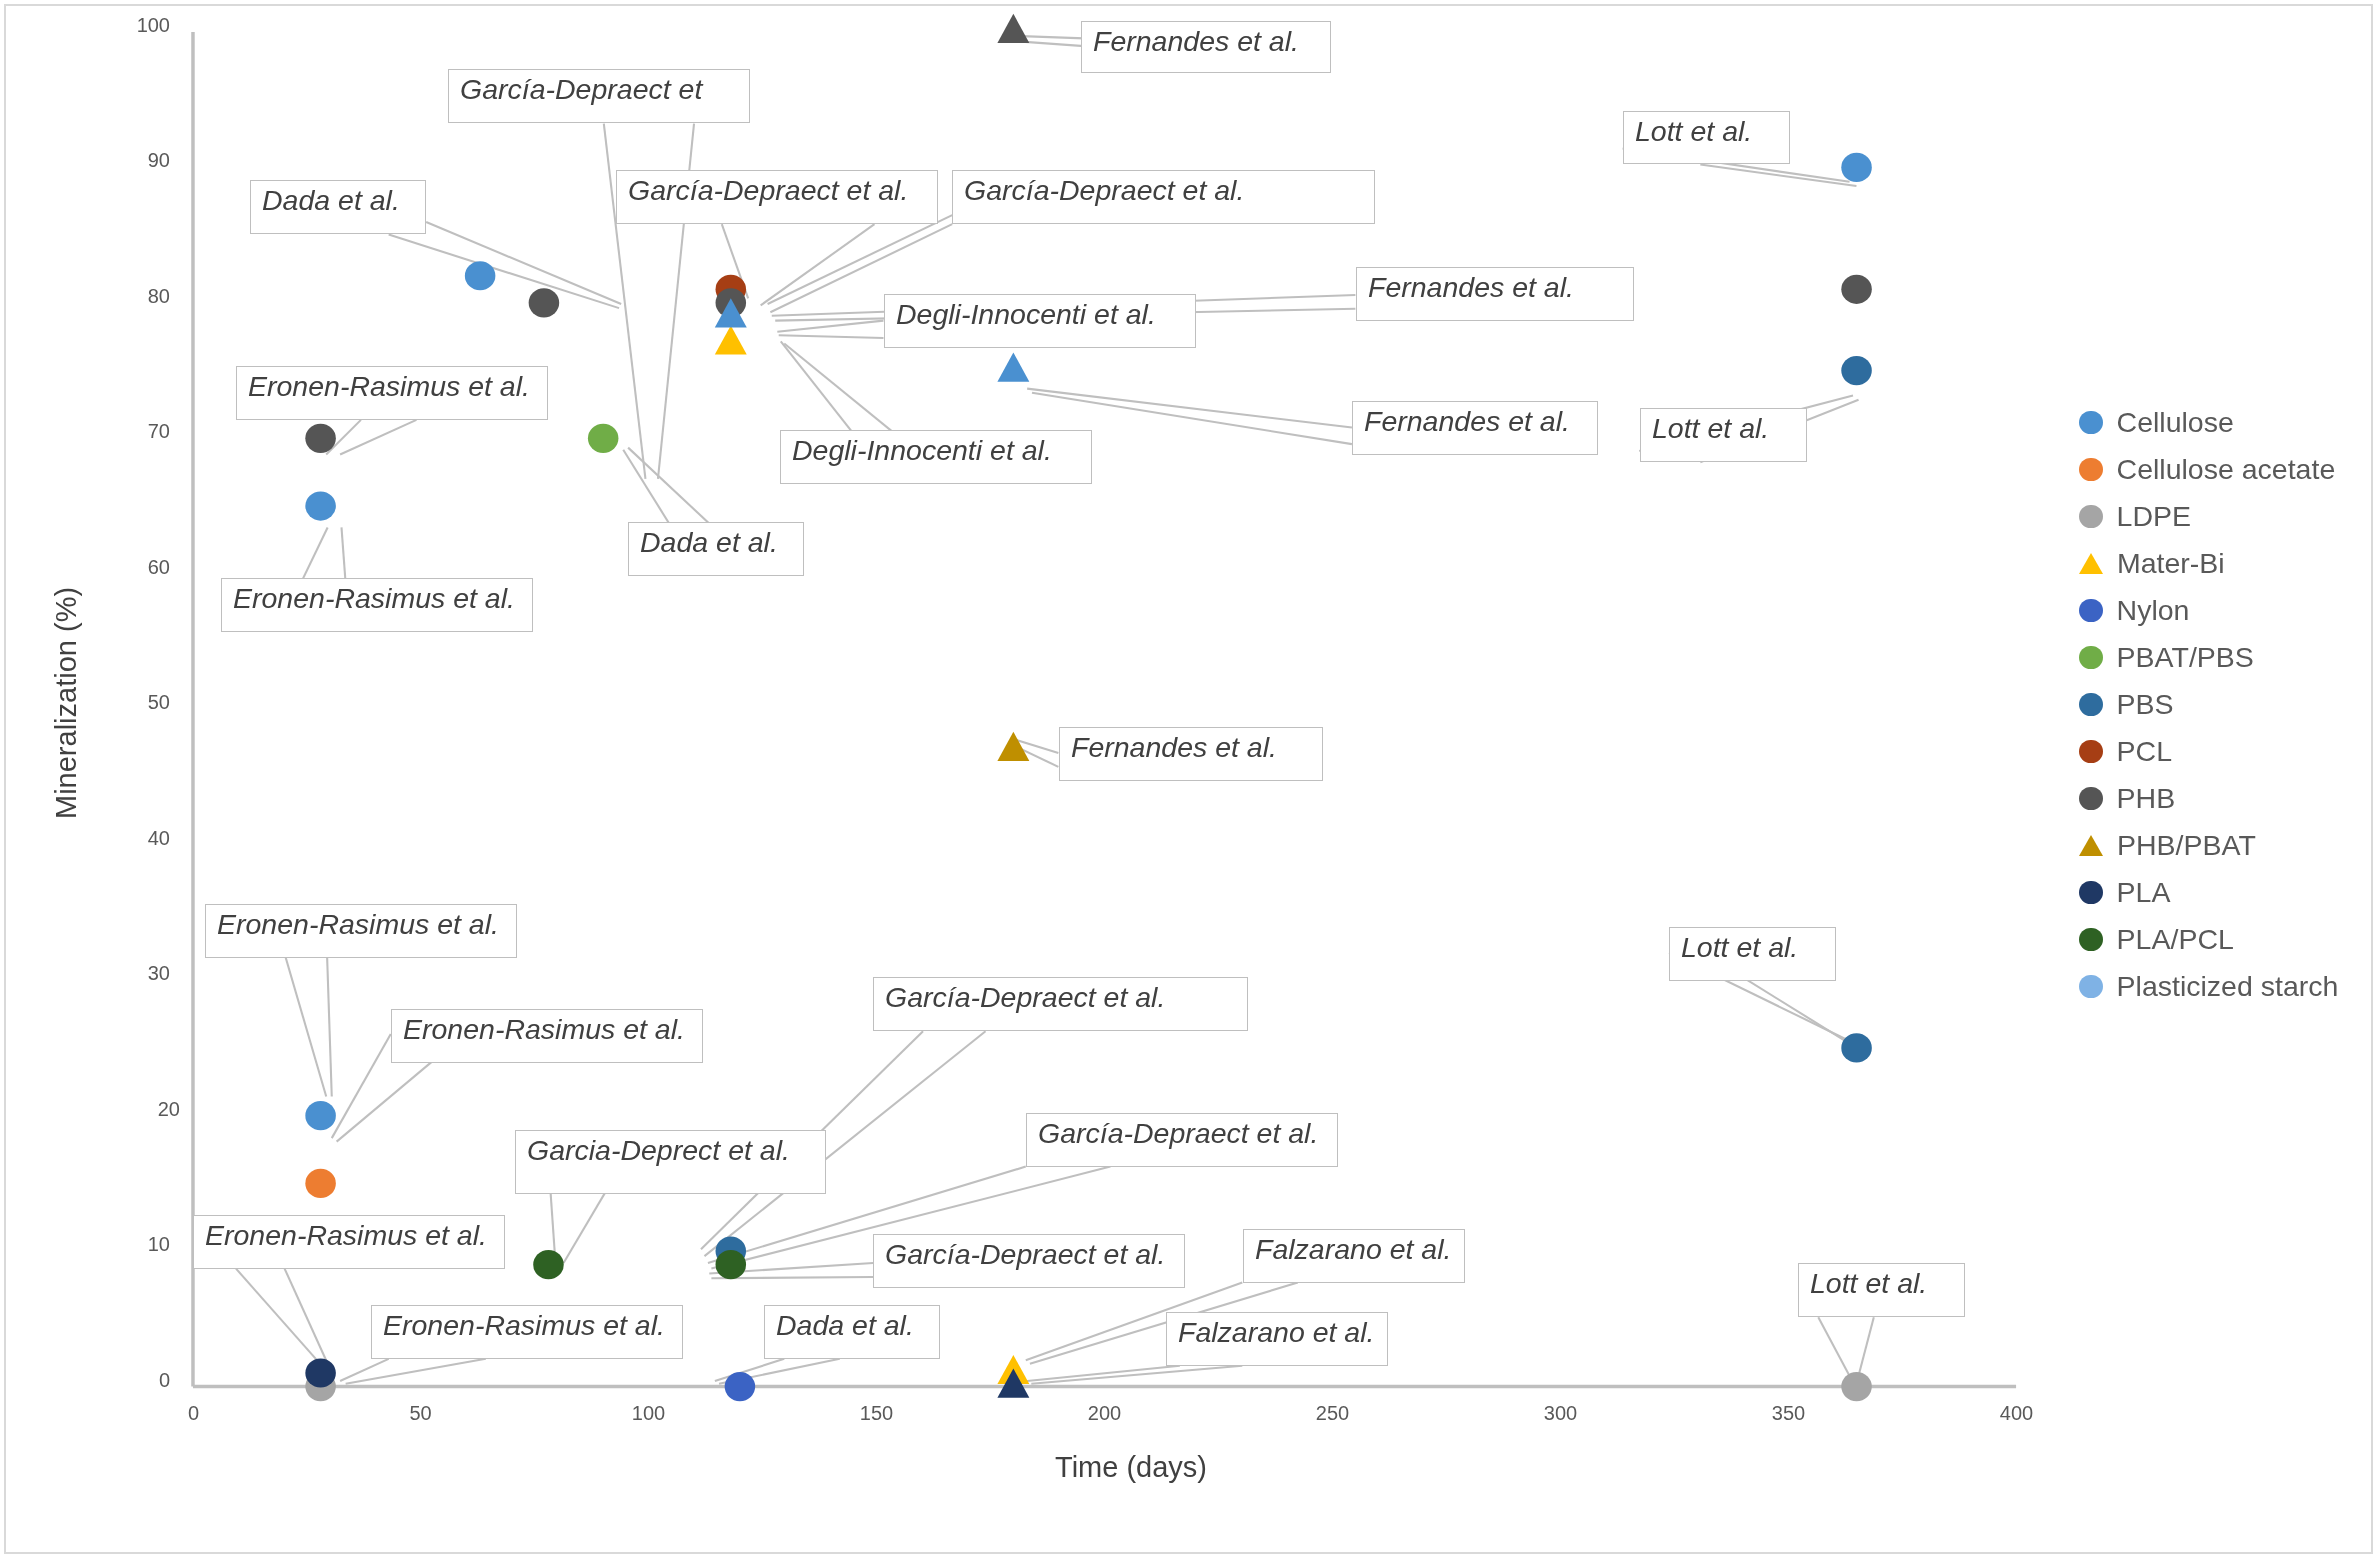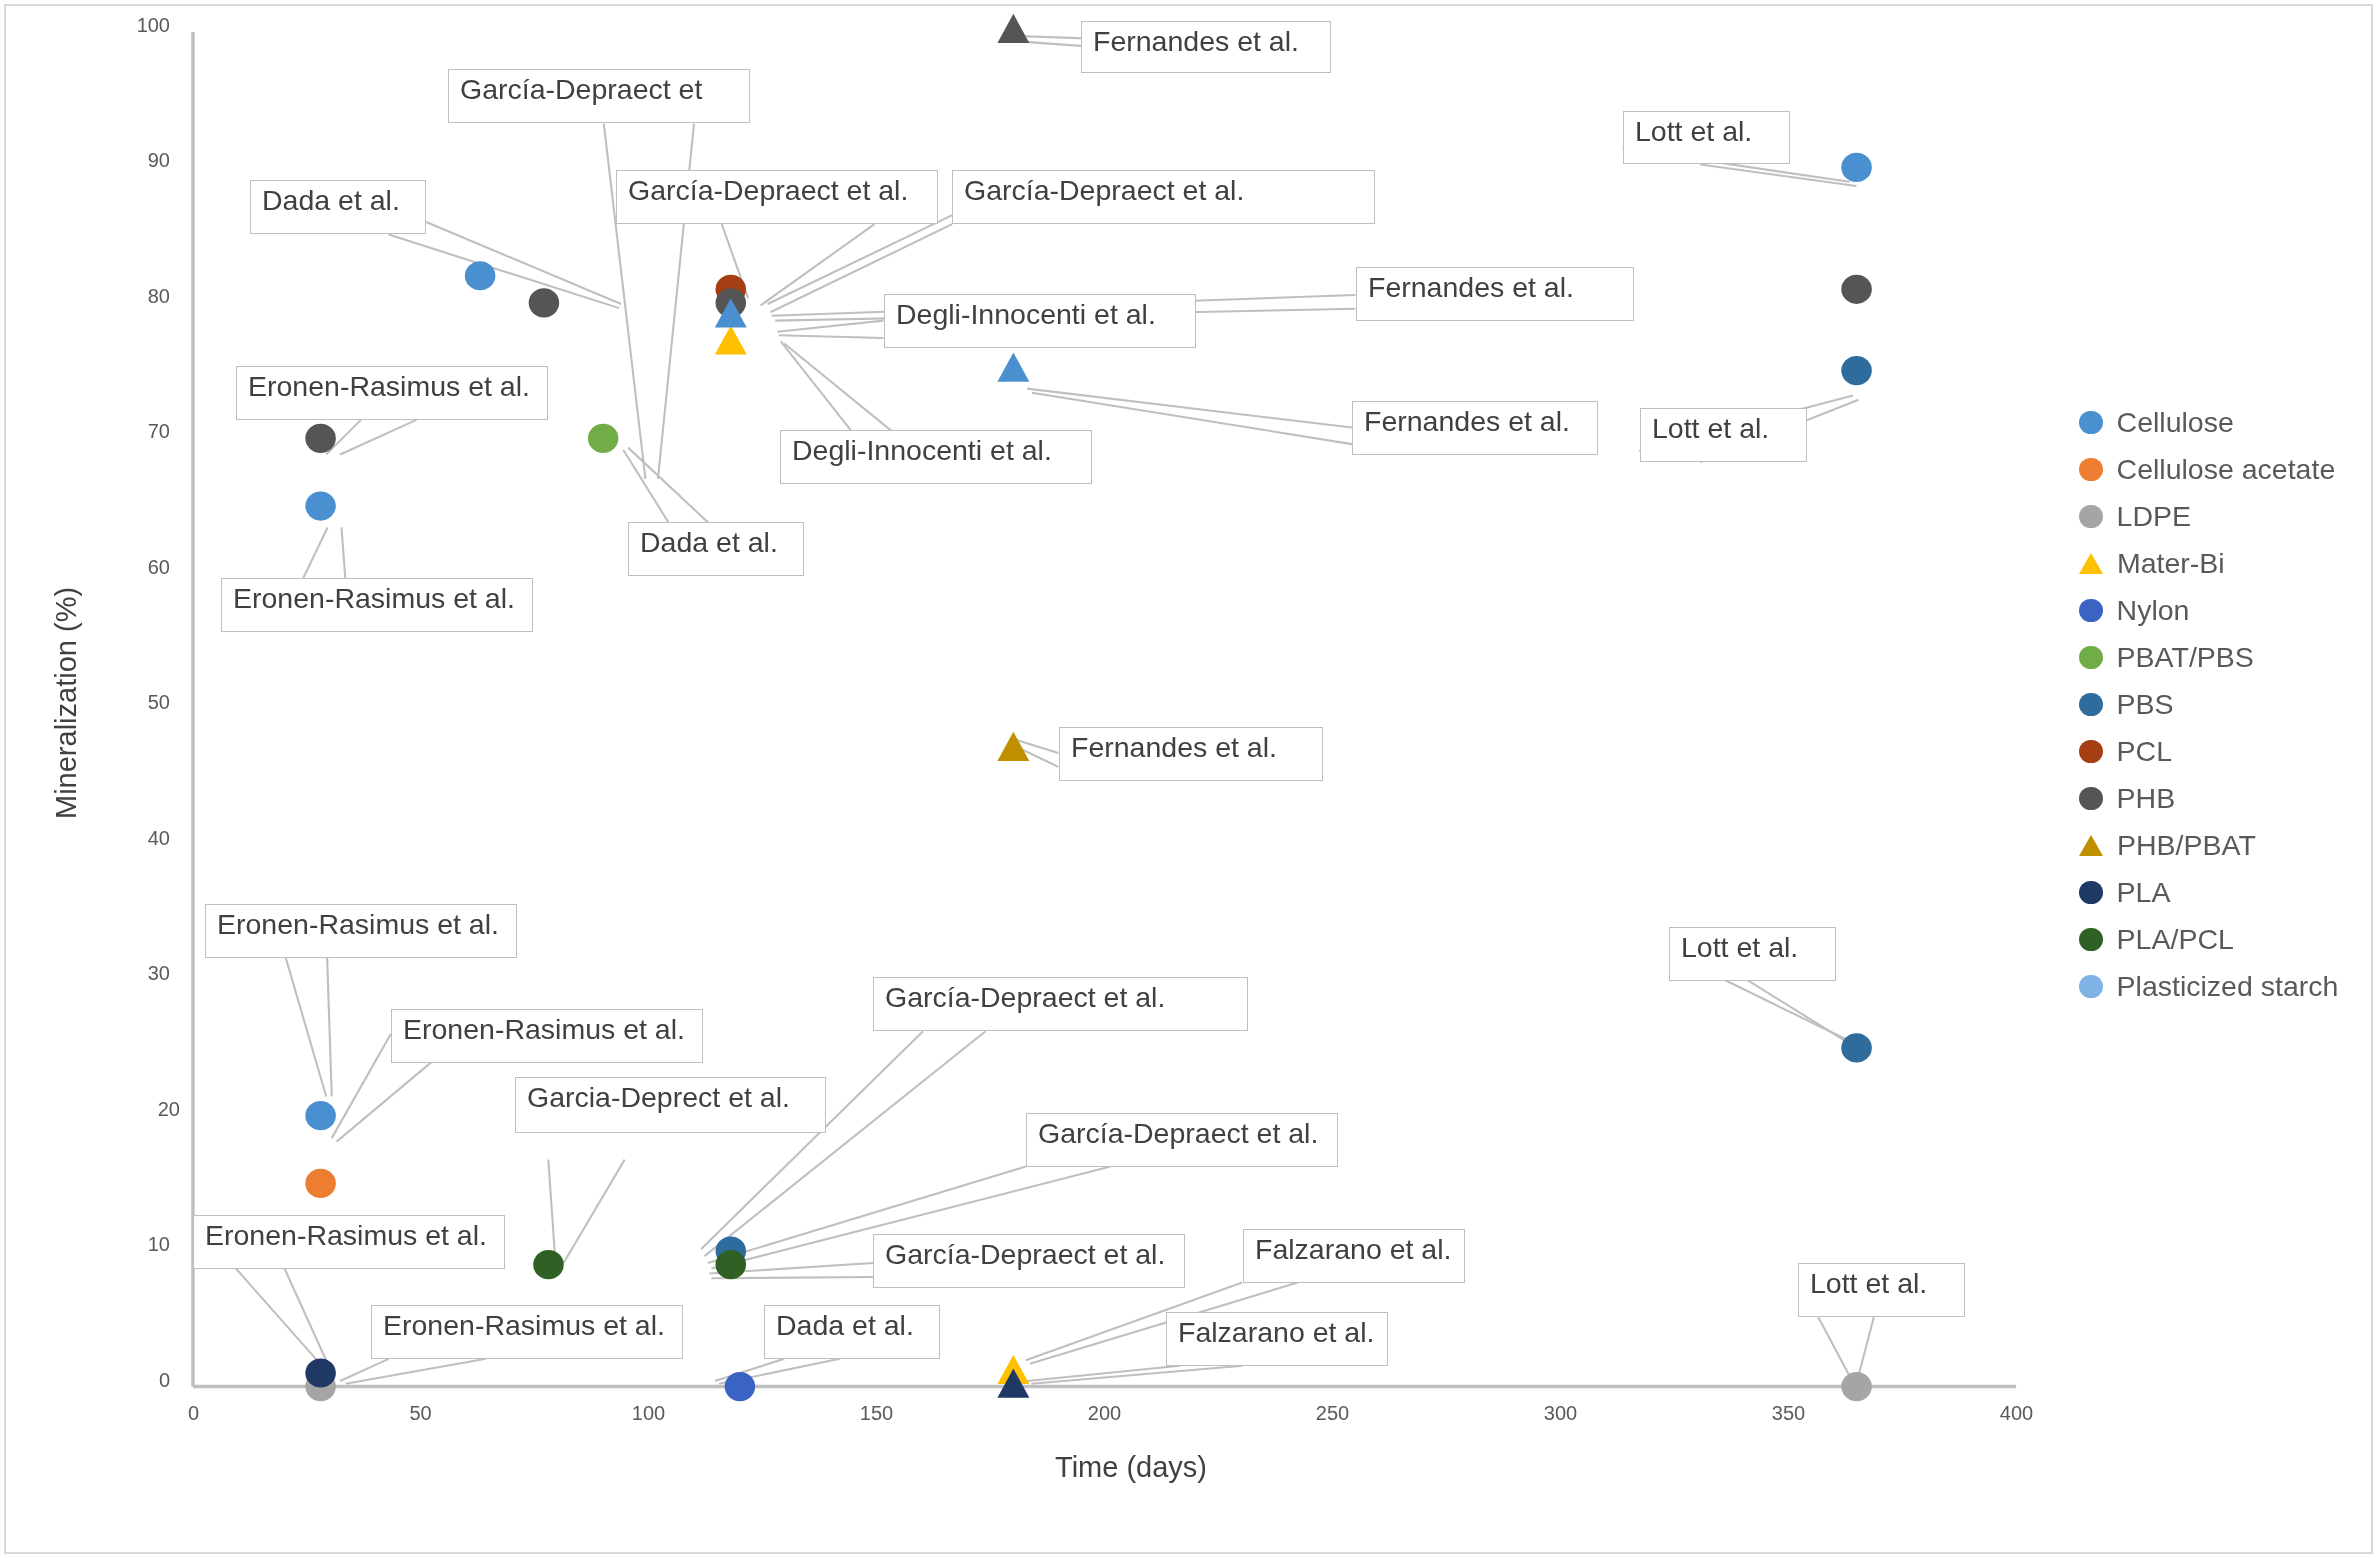--- a/index.html
+++ b/index.html
@@ -8,21 +8,21 @@
   #outer-border{position:absolute;left:4.2px;top:4.2px;right:4.2px;bottom:4.2px;border:2.1px solid #d9d9d9;box-sizing:border-box;}
   #chart-area{position:absolute;left:0;top:0;width:2377px;height:1558px;}
   svg.layer{position:absolute;left:0;top:0;width:2377px;height:1558px;overflow:visible;}
   .tick-label{position:absolute;color:#595959;font-size:20px;font-family:"Liberation Sans",sans-serif;white-space:nowrap;}
   .ytick{text-align:right;}
   .xtick{text-align:center;}
   .axis-title{position:absolute;color:#404040;font-size:29px;font-family:"Liberation Sans",sans-serif;white-space:nowrap;}
   #ylabel{transform:rotate(-90deg);transform-origin:left top;}
   .callout{position:absolute;border:1.4px solid #bfbfbf;background:#fff;color:#404040;
            font-size:28.5px;font-family:"Liberation Sans",sans-serif;white-space:nowrap;
-           padding:4.9px 11px 7.6px 11px;box-sizing:border-box;line-height:1.05;}
+           padding:4.9px 11px 7.6px 11px;box-sizing:border-box;line-height:1.05;font-style:italic;}
   .legend{position:absolute;left:2079px;top:399px;width:292px;}
   .legend-row{display:flex;align-items:center;height:47px;}
   .legend-mark{width:23.6px;height:23.6px;margin-right:14px;flex:0 0 auto;}
   .legend-mark.circle{border-radius:50%;}
   .legend-mark.tri{width:0;height:0;border-left:12.5px solid transparent;border-right:12.5px solid transparent;border-bottom:21.5px solid #000;background:none!important;}
   .legend-text{color:#595959;font-size:28.5px;font-family:"Liberation Sans",sans-serif;white-space:nowrap;}
 </style>
 </head>
 <body>
 
@@ -168,21 +168,21 @@
         <div class="callout" style="left: 1640px; top: 408px; min-width: 167px; height: 54px;">Lott et al.</div>
         <div class="callout" style="left: 780px; top: 430px; min-width: 312px; height: 54px;">Degli-Innocenti et al.</div>
         <div class="callout" style="left: 221px; top: 578px; min-width: 312px; height: 54px;">Eronen-Rasimus et al.</div>
         <div class="callout" style="left: 628px; top: 522px; min-width: 176px; height: 54px;">Dada et al.</div>
         <div class="callout" style="left: 1059px; top: 727px; min-width: 264px; height: 54px;">Fernandes et al.</div>
         <div class="callout" style="left: 205px; top: 904px; min-width: 312px; height: 54px;">Eronen-Rasimus et al.</div>
         <div class="callout" style="left: 1669px; top: 927px; min-width: 167px; height: 54px;">Lott et al.</div>
         <div class="callout" style="left: 873px; top: 977px; min-width: 375px; height: 54px;">García-Depraect et al.</div>
         <div class="callout" style="left: 391px; top: 1009px; min-width: 312px; height: 54px;">Eronen-Rasimus et al.</div>
         <div class="callout" style="left: 1026px; top: 1113px; min-width: 312px; height: 54px;">García-Depraect et al.</div>
-        <div class="callout" style="left: 515px; top: 1077px; min-width: 311px; height: 56px;">Garcia-Deprect et al.</div>
+        <div class="callout" style="left: 515px; top: 1130px; min-width: 311px; height: 64px;">Garcia-Deprect et al.</div>
         <div class="callout" style="left: 193px; top: 1215px; min-width: 312px; height: 54px;">Eronen-Rasimus et al.</div>
         <div class="callout" style="left: 873px; top: 1234px; min-width: 312px; height: 54px;">García-Depraect et al.</div>
         <div class="callout" style="left: 1243px; top: 1229px; min-width: 222px; height: 54px;">Falzarano et al.</div>
         <div class="callout" style="left: 1798px; top: 1263px; min-width: 167px; height: 54px;">Lott et al.</div>
         <div class="callout" style="left: 371px; top: 1305px; min-width: 312px; height: 54px;">Eronen-Rasimus et al.</div>
         <div class="callout" style="left: 764px; top: 1305px; min-width: 176px; height: 54px;">Dada et al.</div>
         <div class="callout" style="left: 1166px; top: 1312px; min-width: 222px; height: 54px;">Falzarano et al.</div>
       </div>
 
     <div class="legend" id="legend-host">

